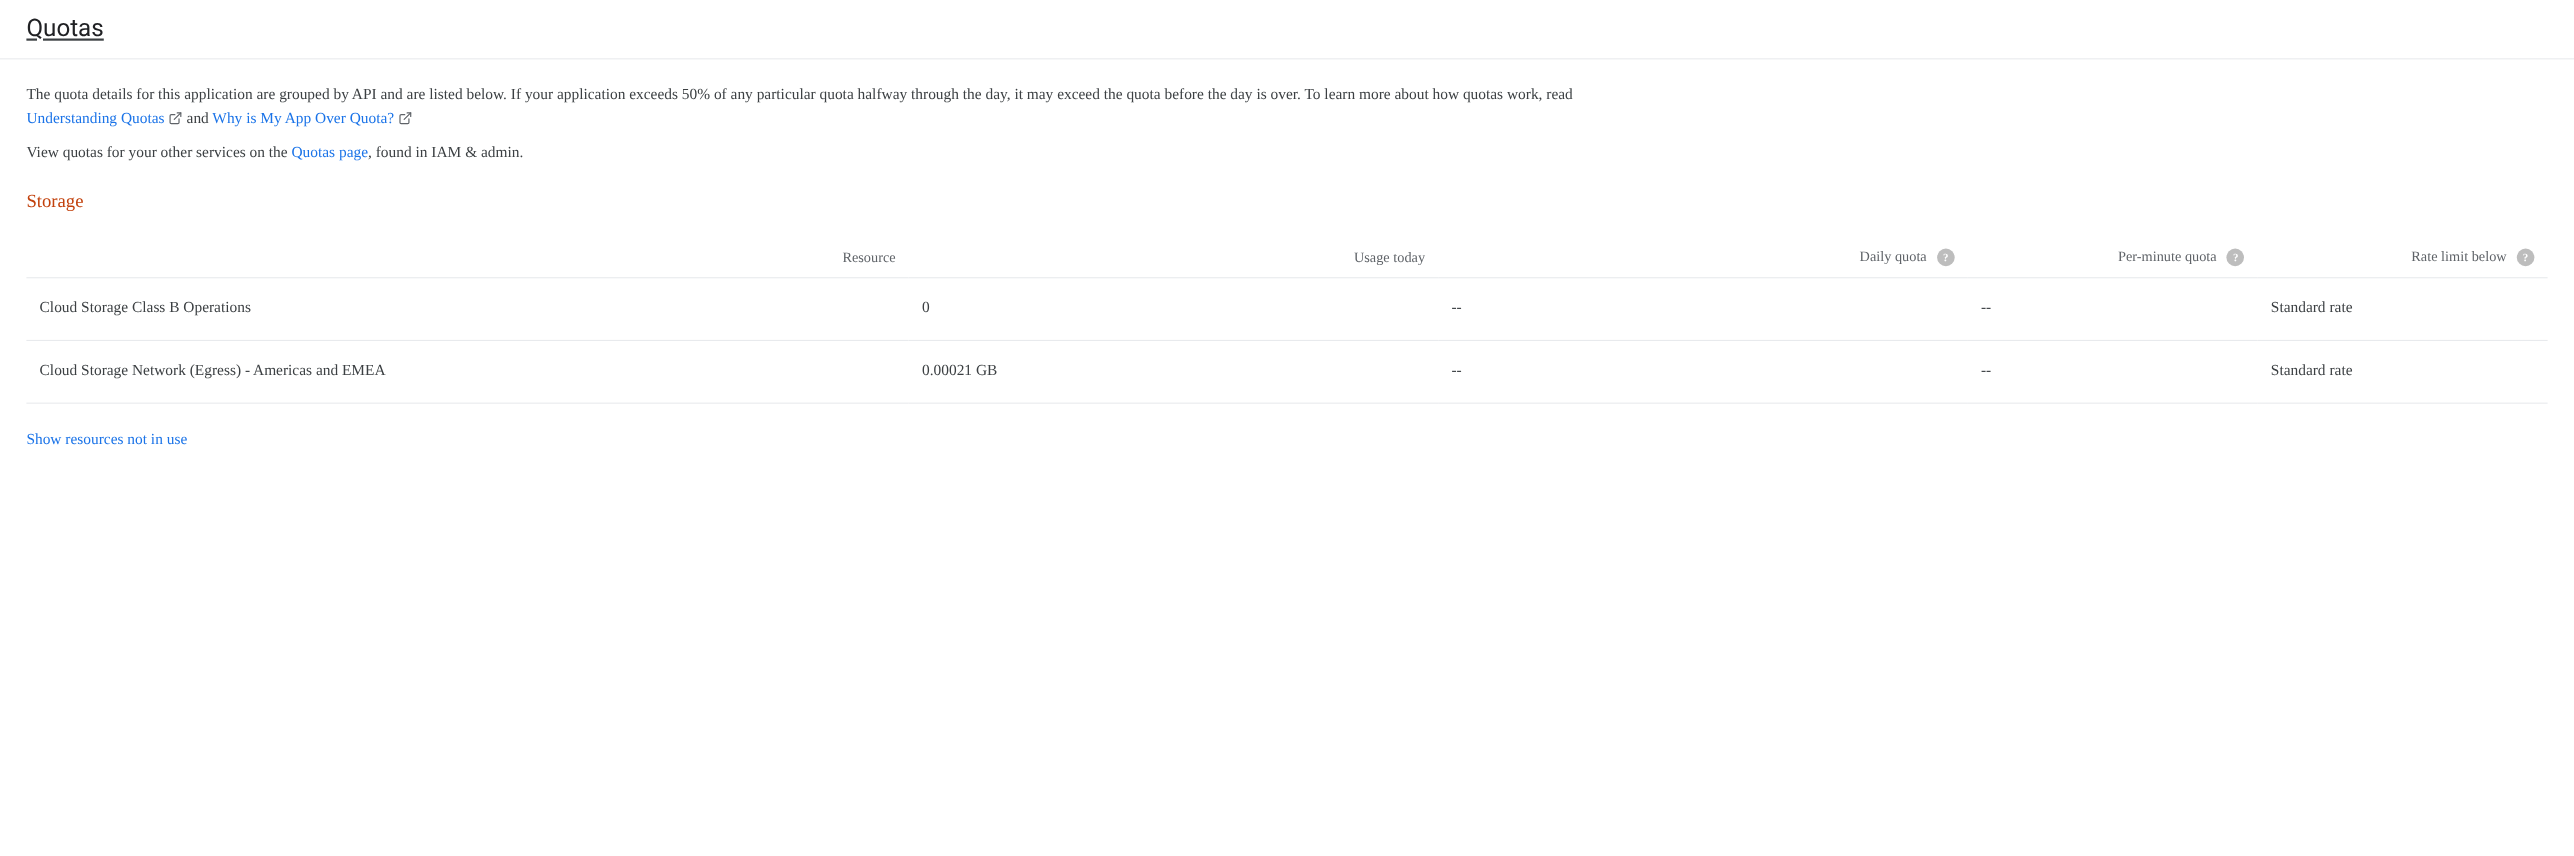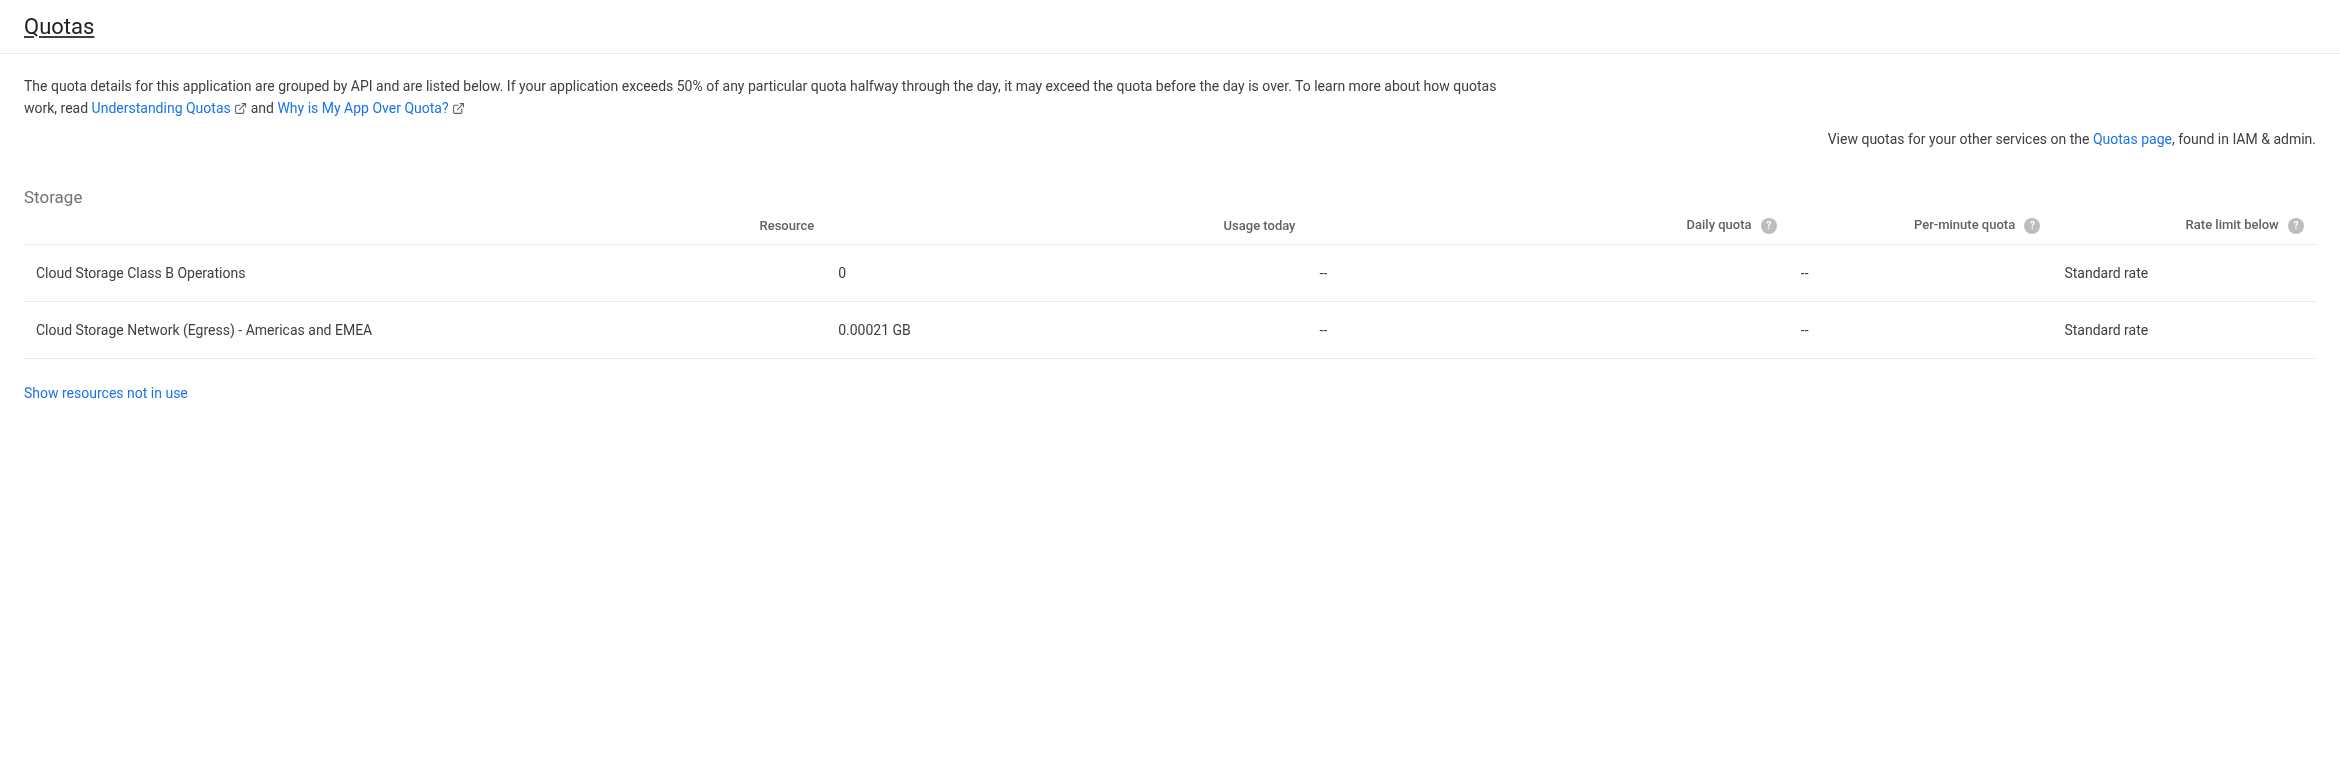--- a/index.html
+++ b/index.html
@@ -18,20 +18,21 @@
       border-bottom: 1px solid #e8eaed;
       text-decoration: underline;
     }
     .page-title {
       font-size: 22px;
       font-weight: 400;
       color: #202124;
     }
     .content {
       padding: 22px 24px;
+      font-family: Liberation Serif, serif;
     }
     .intro {
       line-height: 1.55;
       color: #3c4043;
       max-width: 1480px;
       margin-bottom: 10px;
     }
     .link {
       color: #1a73e8;
       text-decoration: none;
@@ -40,28 +41,27 @@
     .ext-icon {
       display: inline-block;
       vertical-align: -2px;
     }
     .ext-icon svg {
       display: block;
     }
     .secondary-line {
       line-height: 1.55;
       color: #3c4043;
-      margin-bottom: 36px;
-      text-align: right;
+      margin-bottom: 22px;
     }
     .section-title {
       font-size: 17px;
       font-weight: 400;
-      color: #737373;
-      margin-bottom: 0;
+      color: #c2410c;
+      margin-bottom: 22px;
     }
     table.quota-table {
       width: 100%;
       border-collapse: collapse;
       table-layout: fixed;
     }
     table.quota-table thead th {
       text-align: right;
       font-size: 13px;
       font-weight: 500;

